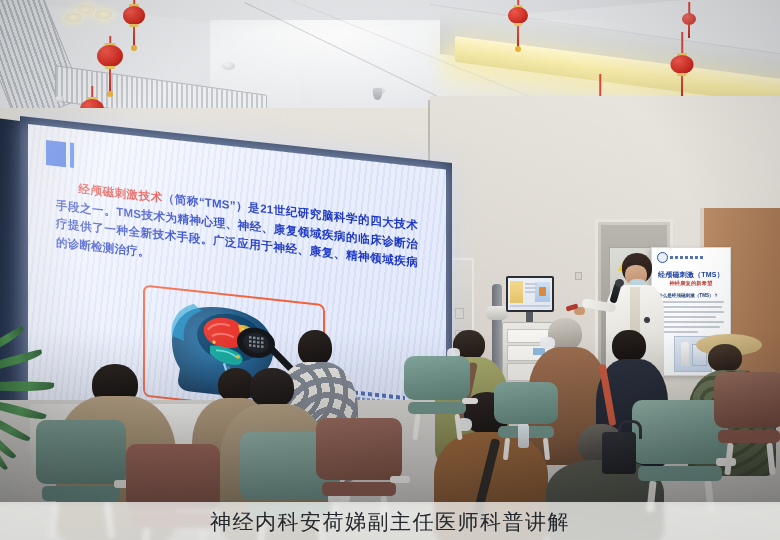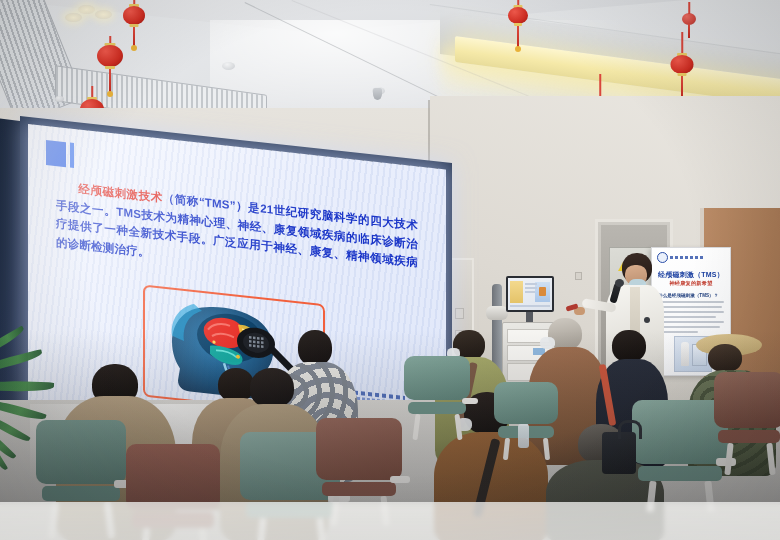--- a/index.html
+++ b/index.html
@@ -587,14 +587,15 @@
   </div>
 
   <div style="position:absolute;left:602px;top:432px;width:34px;height:42px;background:linear-gradient(170deg,#2a2d33,#16181c);border-radius:4px;"></div>
   <div style="position:absolute;left:618px;top:420px;width:18px;height:16px;border:3px solid #2a2d33;border-bottom:none;border-radius:9px 9px 0 0;"></div>
   <div style="position:absolute;left:518px;top:424px;width:11px;height:24px;background:linear-gradient(180deg,#eef3f7,#cfd9e1);border-radius:3px;opacity:.9;"></div>
 
   <div class="dim-bottom"></div>
   <div class="vignette"></div>
 
   <div class="caption-bar"></div>
+  <div class="caption-text">神经内科安荷娣副主任医师科普讲解</div>
 
 </div>
 
 </body></html>

